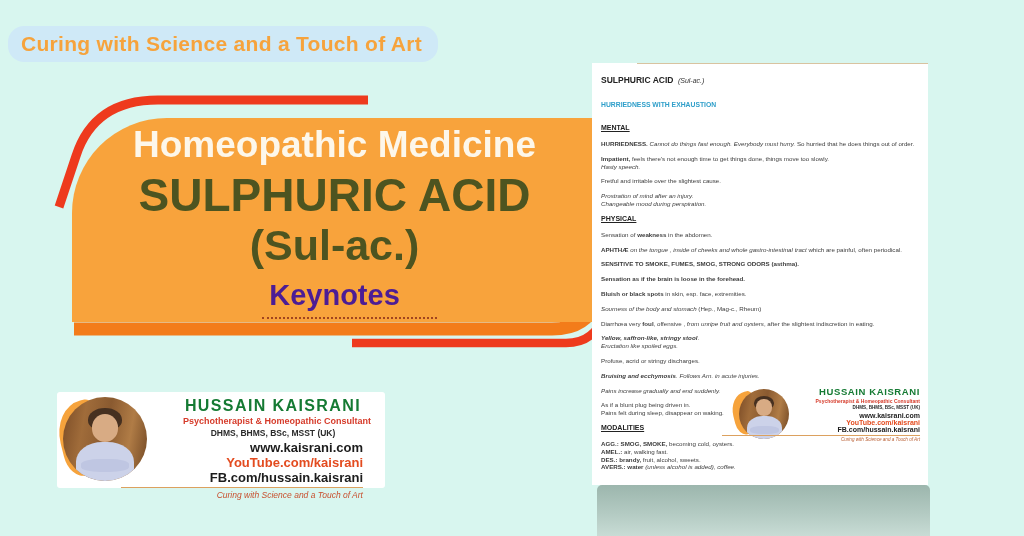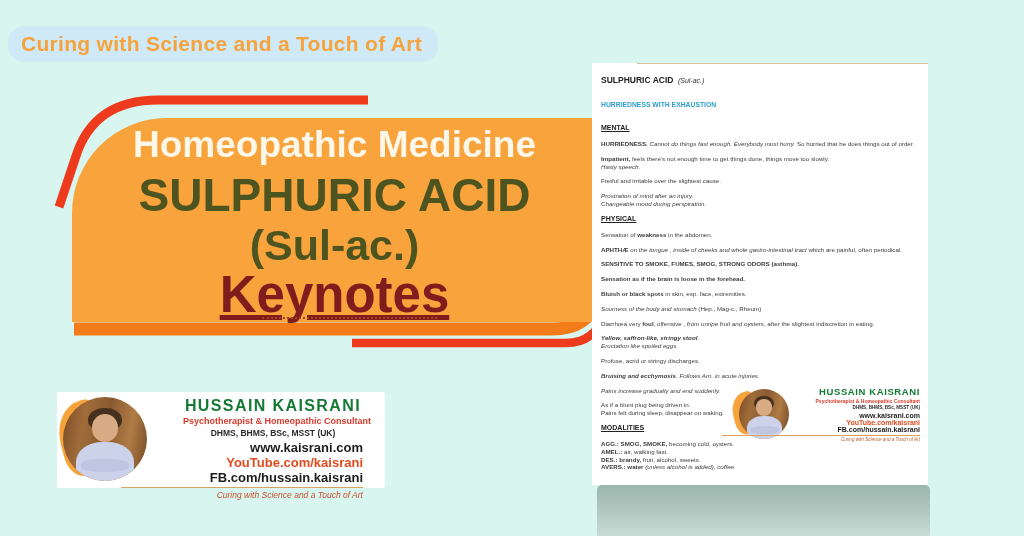--- a/index.html
+++ b/index.html
@@ -24,21 +24,21 @@
   .hero {
     position:absolute; left:72px; top:118px; width:525px; height:204px;
     background:#f8a33c; border-radius:95px 0 0 0; z-index:2;
     display:flex; flex-direction:column; justify-content:center; align-items:center;
     text-align:center;
   }
   .hero .l { font-weight:bold; line-height:50px; white-space:nowrap; }
   .hero .l1 { font-size:37px; color:#fdf7ea; }
   .hero .l2 { font-size:46px; color:#4d5420; }
   .hero .l3 { font-size:43px; color:#4d5420; }
-  .hero .l4 { font-size:51px; color:#7f1d1d;text-decoration:underline; }
+  .hero .l4 { font-size:29px; color:#4c1d95; }
   .hero-strip-dotted {
     position:absolute; left:262px; top:315px; width:175px; height:2px;
     border-bottom:2px dotted #a1451f; z-index:3;
   }
   
   .doc {
     position:absolute; left:592px; top:63px; width:336px; height:422px;
     background:#ffffff; z-index:5; color:#3c3c3c;
   }
   .doc-topline { position:absolute; top:0; left:45px; right:0; height:1px; background:#d8c3a0; }

